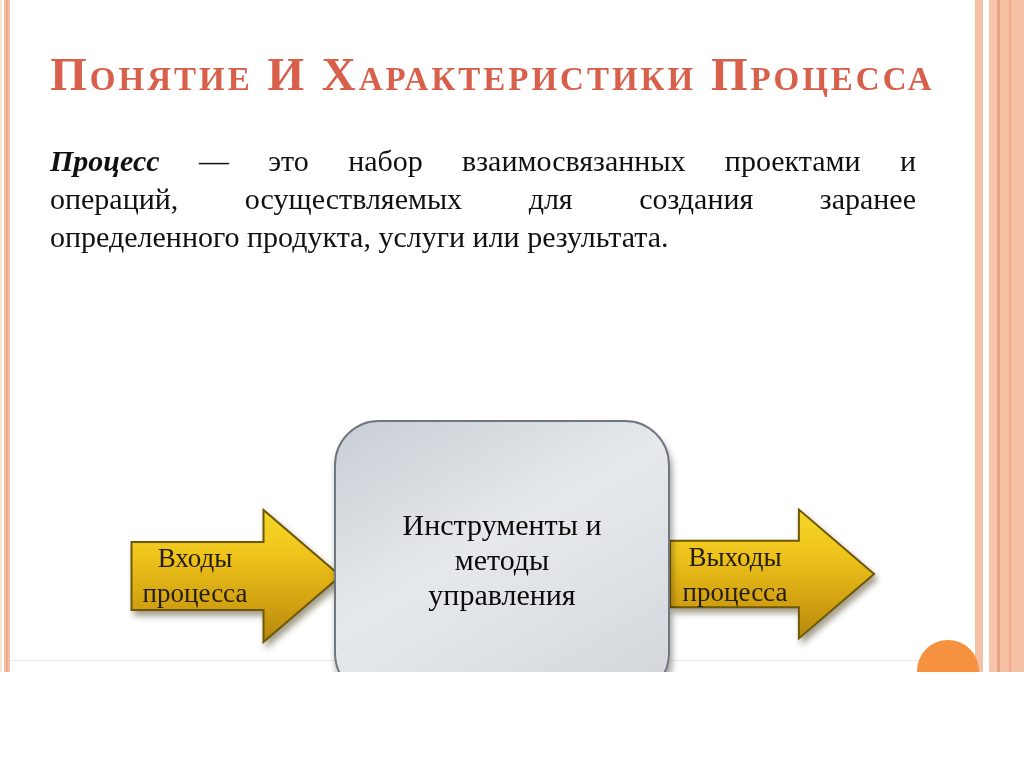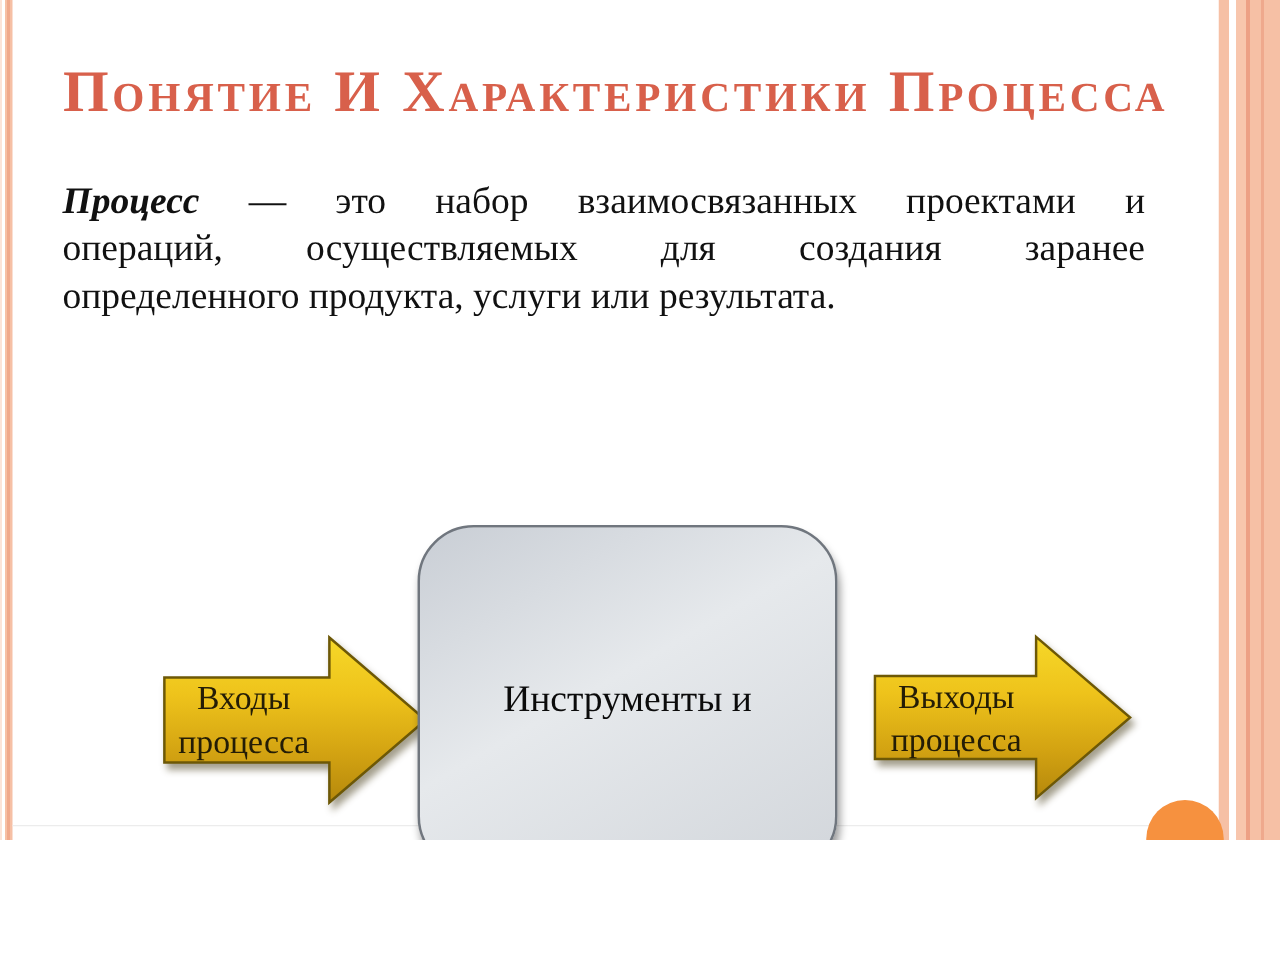--- a/index.html
+++ b/index.html
@@ -48,21 +48,21 @@
   .line { text-align:justify; text-align-last:justify; }
   .line.last { text-align-last:left; }
   .lead { font-weight:bold; font-style:italic; }
 
   
   .arrow-wrap { position:absolute; width:218px; height:140px; z-index:1; }
   .arrow-wrap svg { overflow:visible; display:block;
     filter:drop-shadow(3px 5px 3px rgba(50,40,0,0.45)); }
   .arrow-wrap polygon { stroke:#6d5806; stroke-width:2; fill:url(#goldGrad); }
   #arrow-in  { left:128px; top:506px; }
-  #arrow-out { left:668px; top:505px;margin-left:30px; }
+  #arrow-out { left:668px; top:505px; }
   .arrow-label {
     position:absolute; left:0; top:36px; width:134px; height:68px;
     display:flex; flex-direction:column; justify-content:space-between; align-items:center;
     font-size:27px; line-height:33px; color:#241d06; text-align:center;
   }
 
   .process-box {
     position:absolute; left:334px; top:420px; width:336px; height:278px;
     box-sizing:border-box; z-index:3;
     border:2px solid #70767e; border-radius:45px;
@@ -113,20 +113,22 @@
         <polygon points="2,36 134,36 134,4 211,70 134,136 134,104 2,104"></polygon>
       </svg>
       <div class="arrow-label">
         <span>Входы</span>
         <span>процесса</span>
       </div>
     </div>
 
     <div class="process-box">
       <div class="box-line">Инструменты и</div>
+      <div class="box-line">методы</div>
+      <div class="box-line">управления</div>
     </div>
 
     <div id="arrow-out" class="arrow-wrap">
       <svg width="210" height="138" viewBox="0 0 215 140">
         <polygon points="2,36 134,36 134,4 211,70 134,136 134,104 2,104"></polygon>
       </svg>
       <div class="arrow-label">
         <span>Выходы</span>
         <span>процесса</span>
       </div>

